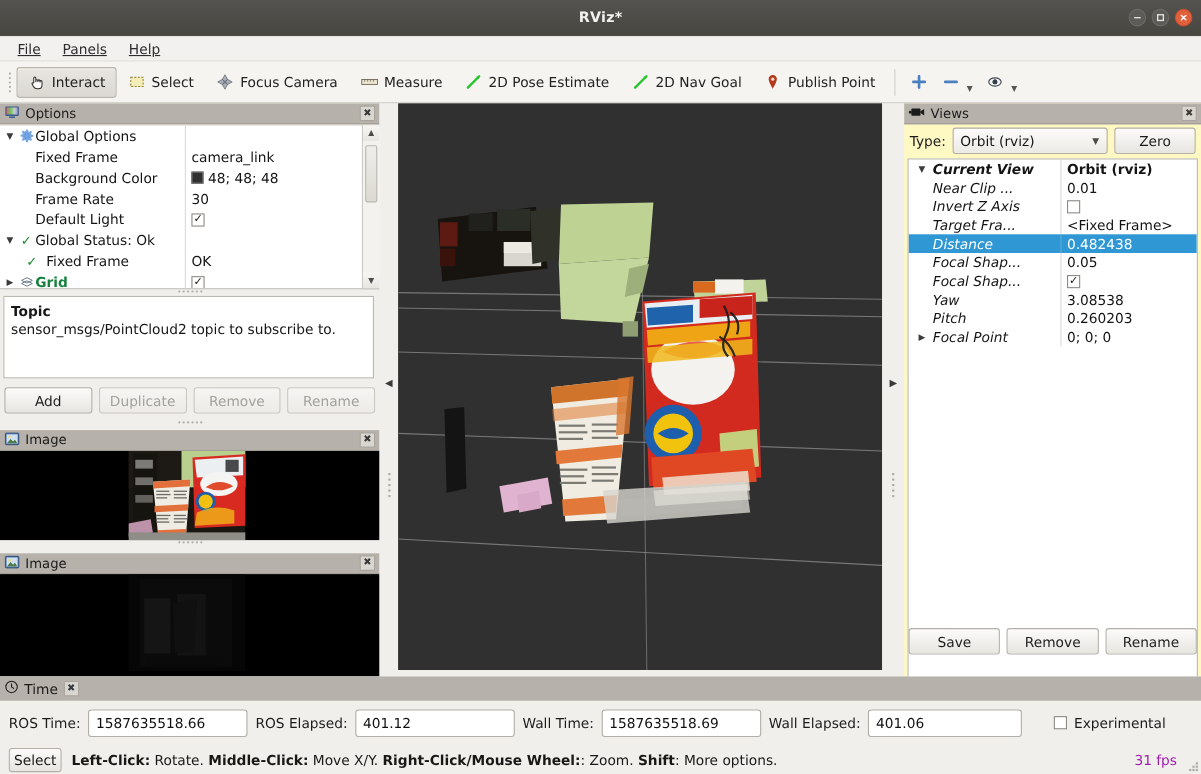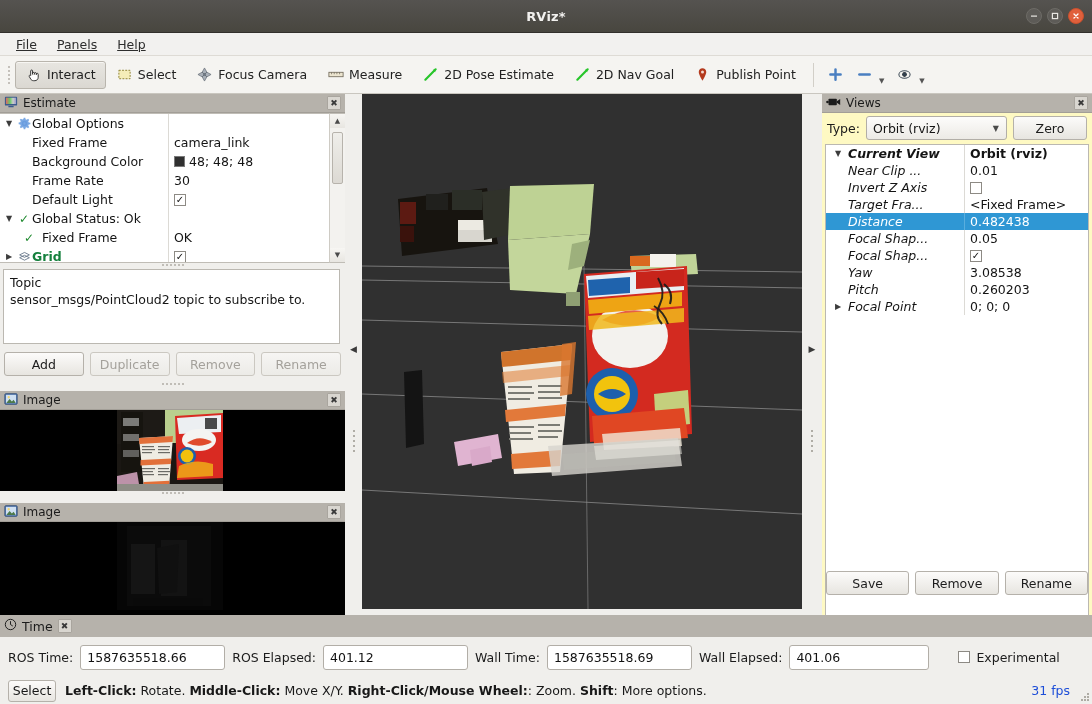--- a/index.html
+++ b/index.html
@@ -117,21 +117,21 @@
   .sb-thumb { position:absolute; left:2px; right:2px; top:18px; height:52px;
     background:linear-gradient(#efeeea,#dcd9d3); border:1px solid #b7b3ac; border-radius:2px; cursor:pointer; }
   .sb-arrow.bot { position:absolute; bottom:0; left:0; right:0; }
   .sb-arrow.top { position:absolute; top:0; left:0; right:0; }
 
   .help-box {
     position:absolute; left:3px; top:175px; width:337px; height:75px;
     background:#fff; border:1px solid #bbb8b1; padding:5px 6px; font-size:12.5px; color:#161616;
     line-height:1.35; overflow:hidden;
   }
-  .help-box b { font-weight:normal;text-align:center; }
+  .help-box b { font-weight:bold;text-align:center; }
   .btnrow { position:absolute; left:0; top:258px; width:345px; display:flex; gap:6px; padding:0 4px; }
   .qbtn {
     flex:1; height:24px; font-size:12.5px; color:#1c1c1c;
     background:linear-gradient(#fcfbfa,#e7e5e0); border:1px solid #b5b1aa; border-radius:3px;
     display:flex; align-items:center; justify-content:center; cursor:pointer;
   }
   .qbtn.disabled { color:#a4a19b; background:linear-gradient(#f6f5f3,#ecebe7); border-color:#cbc8c1; cursor:default; }
   .dots { position:absolute; left:50%; transform:translateX(-50%); display:flex; gap:2px; }
   .dots i { width:2px; height:2px; background:#b0ada6; display:block; border-radius:50%; }
 
@@ -198,21 +198,21 @@
   .w-a { width:145px; } .w-b { width:145px; } .w-c { width:145px; } .w-d { width:140px; }
   .expwrap { display:flex; align-items:center; gap:6px; margin-left:22px; }
   .statusbar { position:absolute; left:0; top:62px; width:1092px; height:27px;
     display:flex; align-items:center; padding:0 8px; gap:9px; font-size:12.5px; color:#181818; }
   .resetbtn {
     width:48px; height:22px; background:linear-gradient(#fcfbfa,#e7e5e0);
     border:1px solid #b5b1aa; border-radius:3px;
     display:flex; align-items:center; justify-content:center; font-size:12.5px; cursor:pointer;
   }
   .hint b { font-weight:bold; }
-  .fps { margin-left:auto; font-size:12.5px; color:#1d4ed8; padding-right:14px; }
+  .fps { margin-left:auto; font-size:12.5px; color:#a21caf; padding-right:14px; }
   .resize-grip { position:absolute; right:2px; bottom:2px; width:10px; height:10px; }
   .resize-grip i { position:absolute; width:2px; height:2px; background:#aeaba4; display:block; }
 </style>
 </head>
 <body>
 
 <div id="app">
 
   <div class="titlebar">
     <span class="titlebar-title">RViz*</span>
@@ -360,21 +360,21 @@
                 <linearGradient id="g1" x1="0" x2="1">
                   <stop offset="0" stop-color="#d66"></stop>
                   <stop offset=".4" stop-color="#6c6"></stop>
                   <stop offset=".7" stop-color="#ccc"></stop>
                   <stop offset="1" stop-color="#99c"></stop>
                 </linearGradient>
               </defs>
               <rect x="5" y="12.4" width="6" height="1.6" fill="#3a5b8c"></rect>
             </svg>
         </span>
-        <span class="ptxt">Estimate</span>
+        <span class="ptxt">Options</span>
         <span class="panel-x">✖</span>
       </div>
 
       <div class="tree">
 
         <div class="trow">
           <span class="exp">▼</span>
           <span class="ticon">
             <svg width="13" height="13" viewBox="0 0 16 16">
                 <path d="M8 4.6a3.4 3.4 0 1 0 0 6.8 3.4 3.4 0 0 0 0-6.8zm0 2a1.4 1.4 0 1 1 0 2.8 1.4 1.4 0 0 1 0-2.8z" fill="#5b8fd6"></path>

